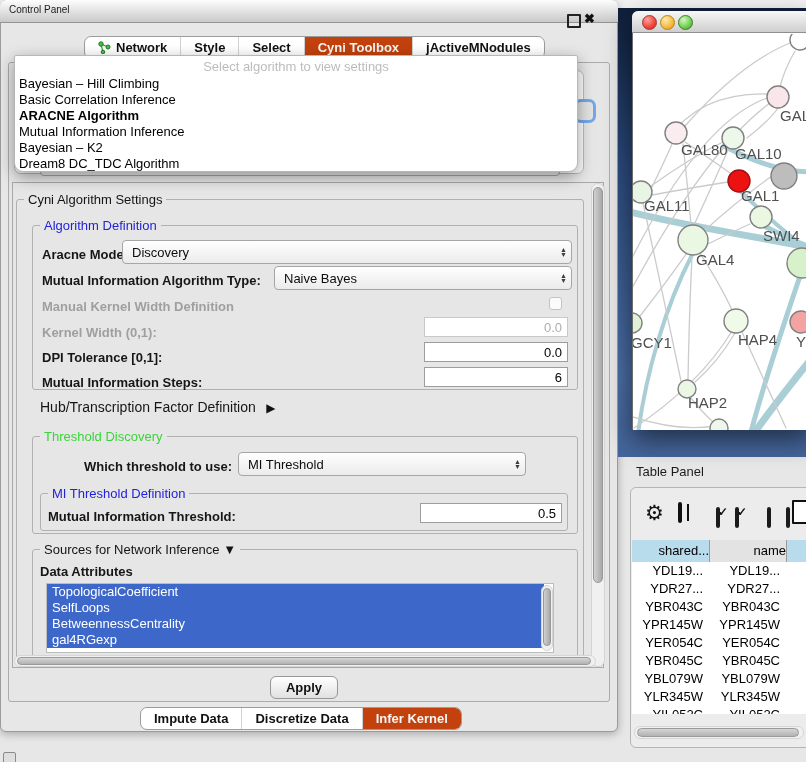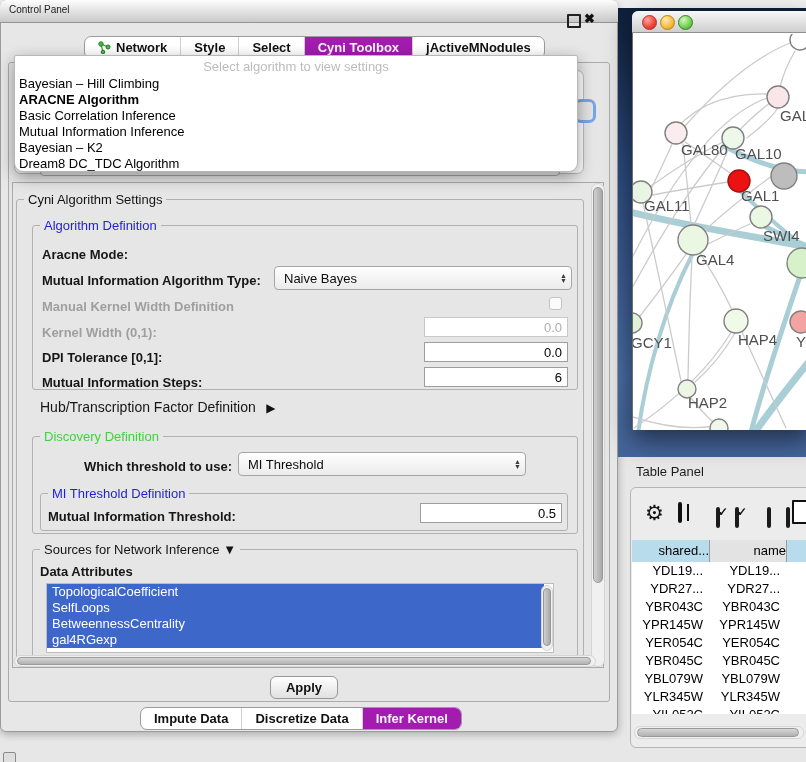--- a/index.html
+++ b/index.html
@@ -13,21 +13,21 @@
   .cp-titlebar{left:0;top:8;width:618px;height:23px;border-radius:6px 6px 0 0;
           background:linear-gradient(#fdfdfd,#c9c9c9);border-bottom:1px solid #949494;}
   .cp-title{position:absolute;left:9px;top:4px;font-size:10px;color:#1c1c1c;}
   .float-icon{position:absolute;left:567px;top:14px;width:10px;height:10px;border:2px solid #222;border-radius:1px;}
   .close-icon{position:absolute;left:584px;top:11px;font-size:13px;font-weight:bold;color:#111;}
 
   
   .tabbar{display:flex;background:#fff;border:1px solid #9c9c9c;border-radius:7px;overflow:hidden;height:23px;width:max-content;}
   .tabseg{display:flex;align-items:center;padding:0 13px;font-size:13px;font-weight:bold;color:#111;border-left:1px solid #d2d2d2;cursor:default;white-space:nowrap;}
   .tabseg:nth-of-type(1){border-left:none;}
-  .tabseg.selected{background:#a21caf;color:#f6f6f6;}
+  .tabseg.selected{background:#c2410c;color:#f6f6f6;}
   .tab-net-icon{display:none;width:13px;height:13px;margin-right:5px;}
   .tabseg.has-icon .tab-net-icon{display:inline-block;}
 
   .content-box{left:8px;top:62px;width:602px;height:640px;background:#e6e6e6;border:1px solid #ababab;border-radius:3px;}
   .hidden-white{left:14px;top:70px;width:570px;height:104px;background:#fff;border:1px solid #bcbcbc;border-radius:7px;}
   .hidden-blue-btn{left:574px;top:99px;width:22px;height:24px;border:3px solid #74a7e8;border-radius:7px;background:#e2e2e2;}
 
   
   .combo{background:linear-gradient(#ffffff,#ebebeb);border:1px solid #a6a6a6;border-radius:4px;
          display:flex;align-items:center;font-size:13px;color:#0d0d0d;padding-left:9px;}
@@ -175,20 +175,27 @@
 
   
   <div class="abs gbox" style="left:16px;top:199px;width:568px;height:460px;"></div>
   <span class="abs gleg" style="left:24px;top:192px;">Cyni Algorithm Settings</span>
 
   
   <div class="abs gbox" style="left:32px;top:225px;width:546px;height:165px;"></div>
   <span class="abs gleg blue" style="left:40px;top:218px;">Algorithm Definition</span>
 
   <span class="abs lbl" style="left:42px;top:247px;">Aracne Mode:</span>
+  <div class="abs combo" style="left:122px;top:240px;width:450px;height:24px;">
+    <span>Discovery</span>
+    <span class="stepper">
+        <span>▲</span>
+        <span>▼</span>
+      </span>
+  </div>
 
   <span class="abs lbl" style="left:42px;top:273px;">Mutual Information Algorithm Type:</span>
   <div class="abs combo" style="left:274px;top:266px;width:298px;height:24px;">
     <span>Naive Bayes</span>
     <span class="stepper">
         <span>▲</span>
         <span>▼</span>
       </span>
   </div>
 
@@ -205,21 +212,21 @@
   <div class="abs tfield" style="left:424px;top:367px;width:144px;height:20px;">6</div>
 
   
   <div class="abs" style="left:40px;top:398px;">
     <span class="lbl" style="font-weight:normal;font-size:14px;">Hub/Transcription Factor Definition</span>
     <span class="arrow-glyph">▶</span>
   </div>
 
   
   <div class="abs gbox" style="left:32px;top:436px;width:546px;height:98px;"></div>
-  <span class="abs gleg green" style="left:40px;top:429px;">Discovery Definition</span>
+  <span class="abs gleg green" style="left:40px;top:429px;">Threshold Discovery</span>
 
   <span class="abs lbl" style="left:84px;top:459px;">Which threshold to use:</span>
   <div class="abs combo" style="left:238px;top:452px;width:288px;height:24px;">
     <span>MI Threshold</span>
     <span class="stepper">
         <span>▲</span>
         <span>▼</span>
       </span>
   </div>
 
@@ -264,22 +271,22 @@
         <span>Infer Kernel</span>
       </div>
     </div>
 
   
   <div class="abs popup">
     <div class="popup-header">Select algorithm to view settings</div>
     <div>
 
     <div class="popup-item">Bayesian – Hill Climbing</div>
+        <div class="popup-item">Basic Correlation Inference</div>
         <div class="popup-item bold">ARACNE Algorithm</div>
-        <div class="popup-item">Basic Correlation Inference</div>
         <div class="popup-item">Mutual Information Inference</div>
         <div class="popup-item">Bayesian – K2</div>
         <div class="popup-item">Dream8 DC_TDC Algorithm</div>
       </div>
   </div>
 
   
   <div class="abs navy"></div>
   <div class="abs macwin"></div>
   <div class="abs mac-titlebar"></div>

